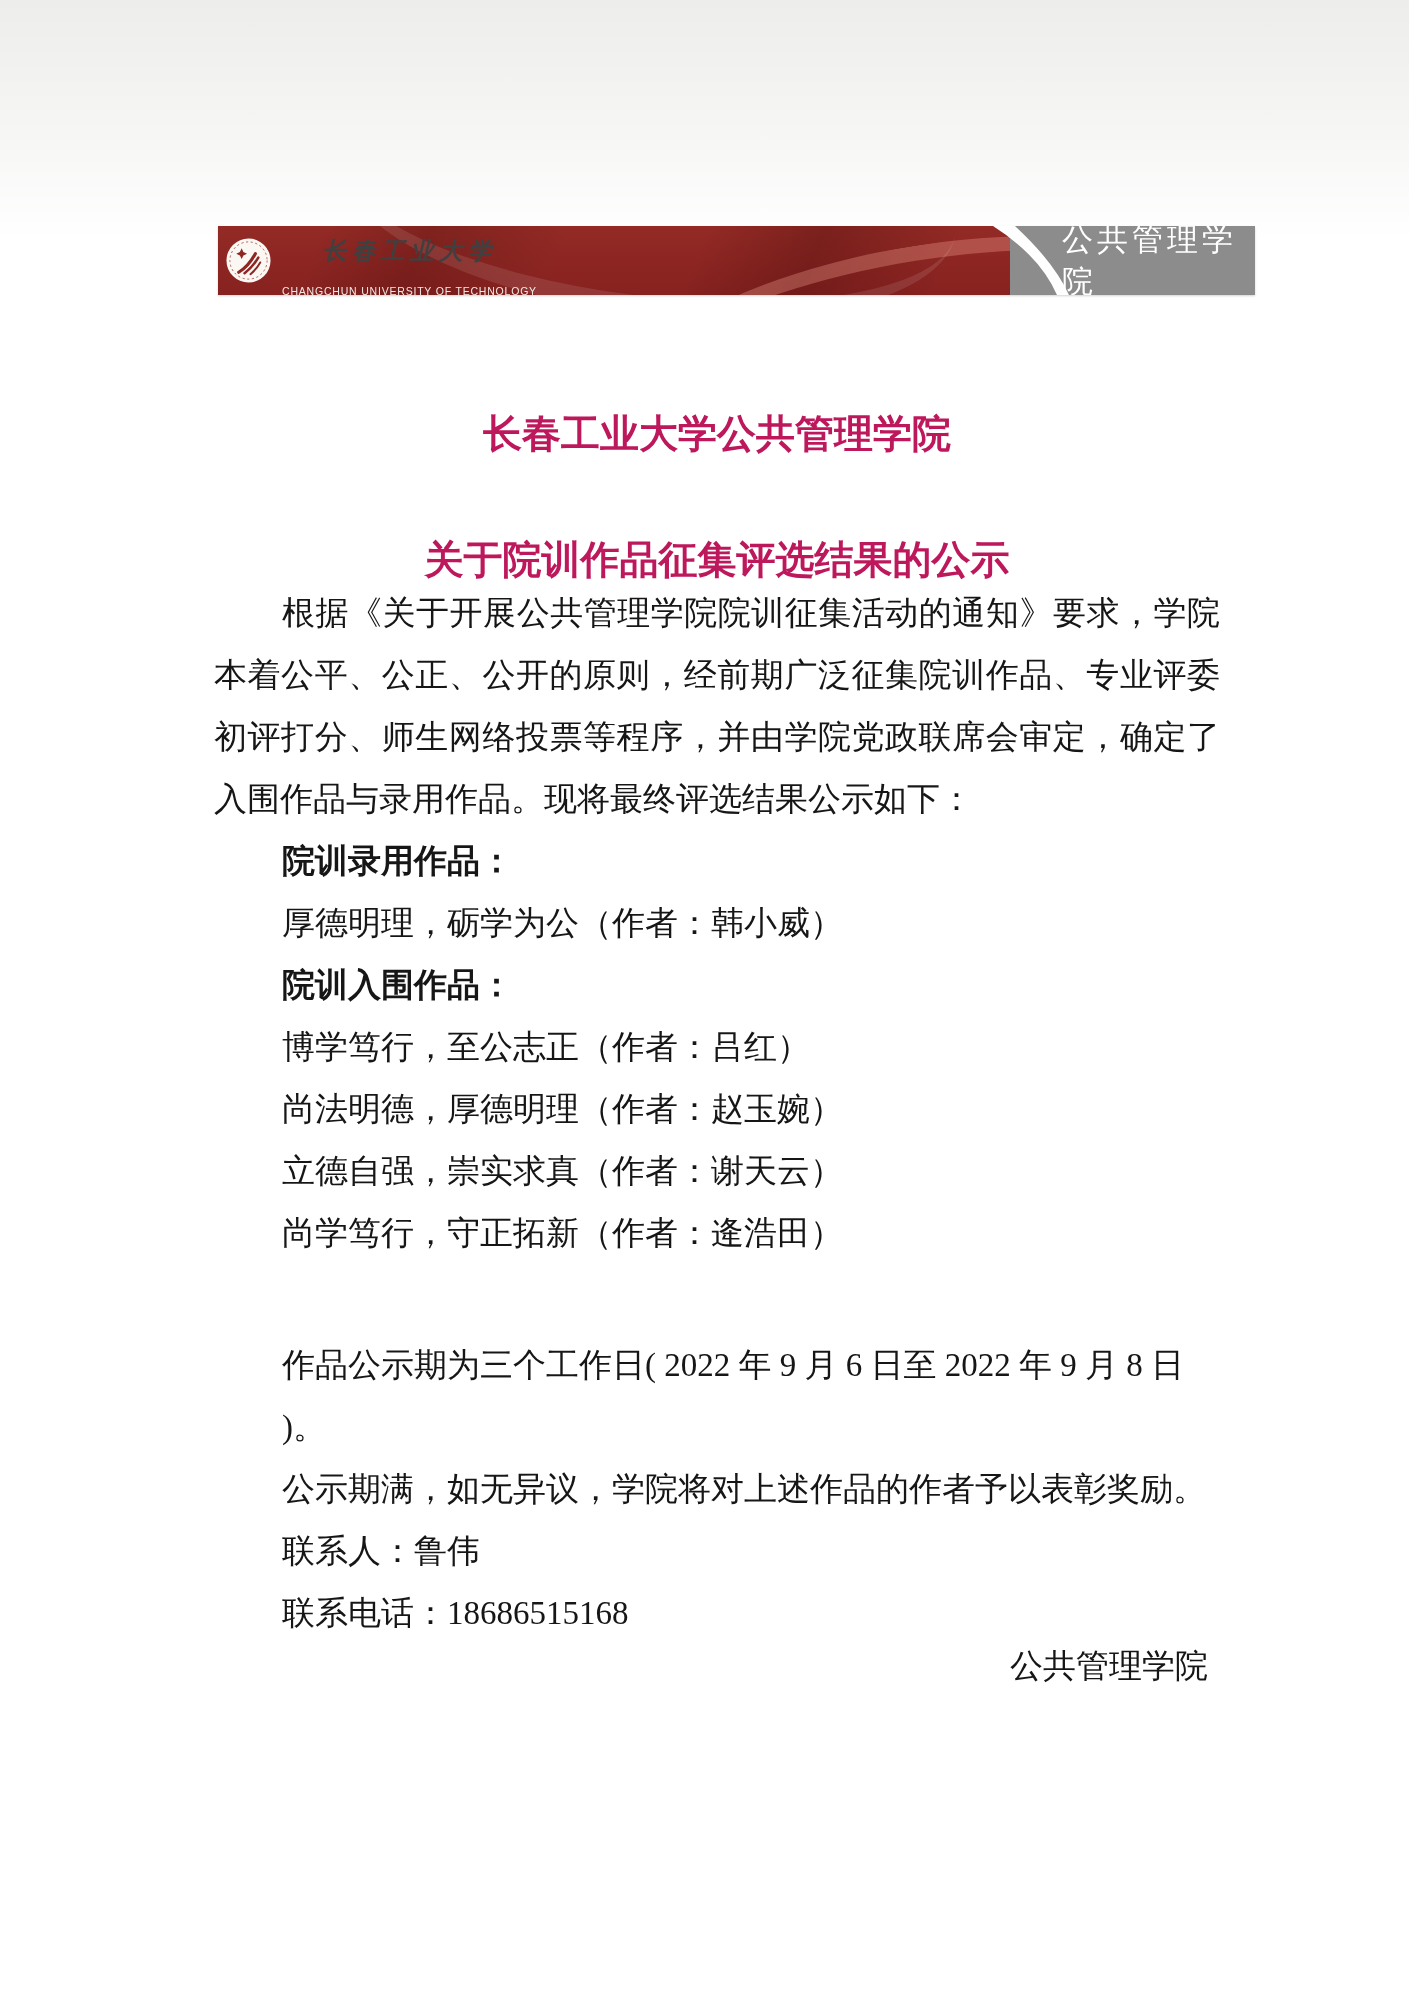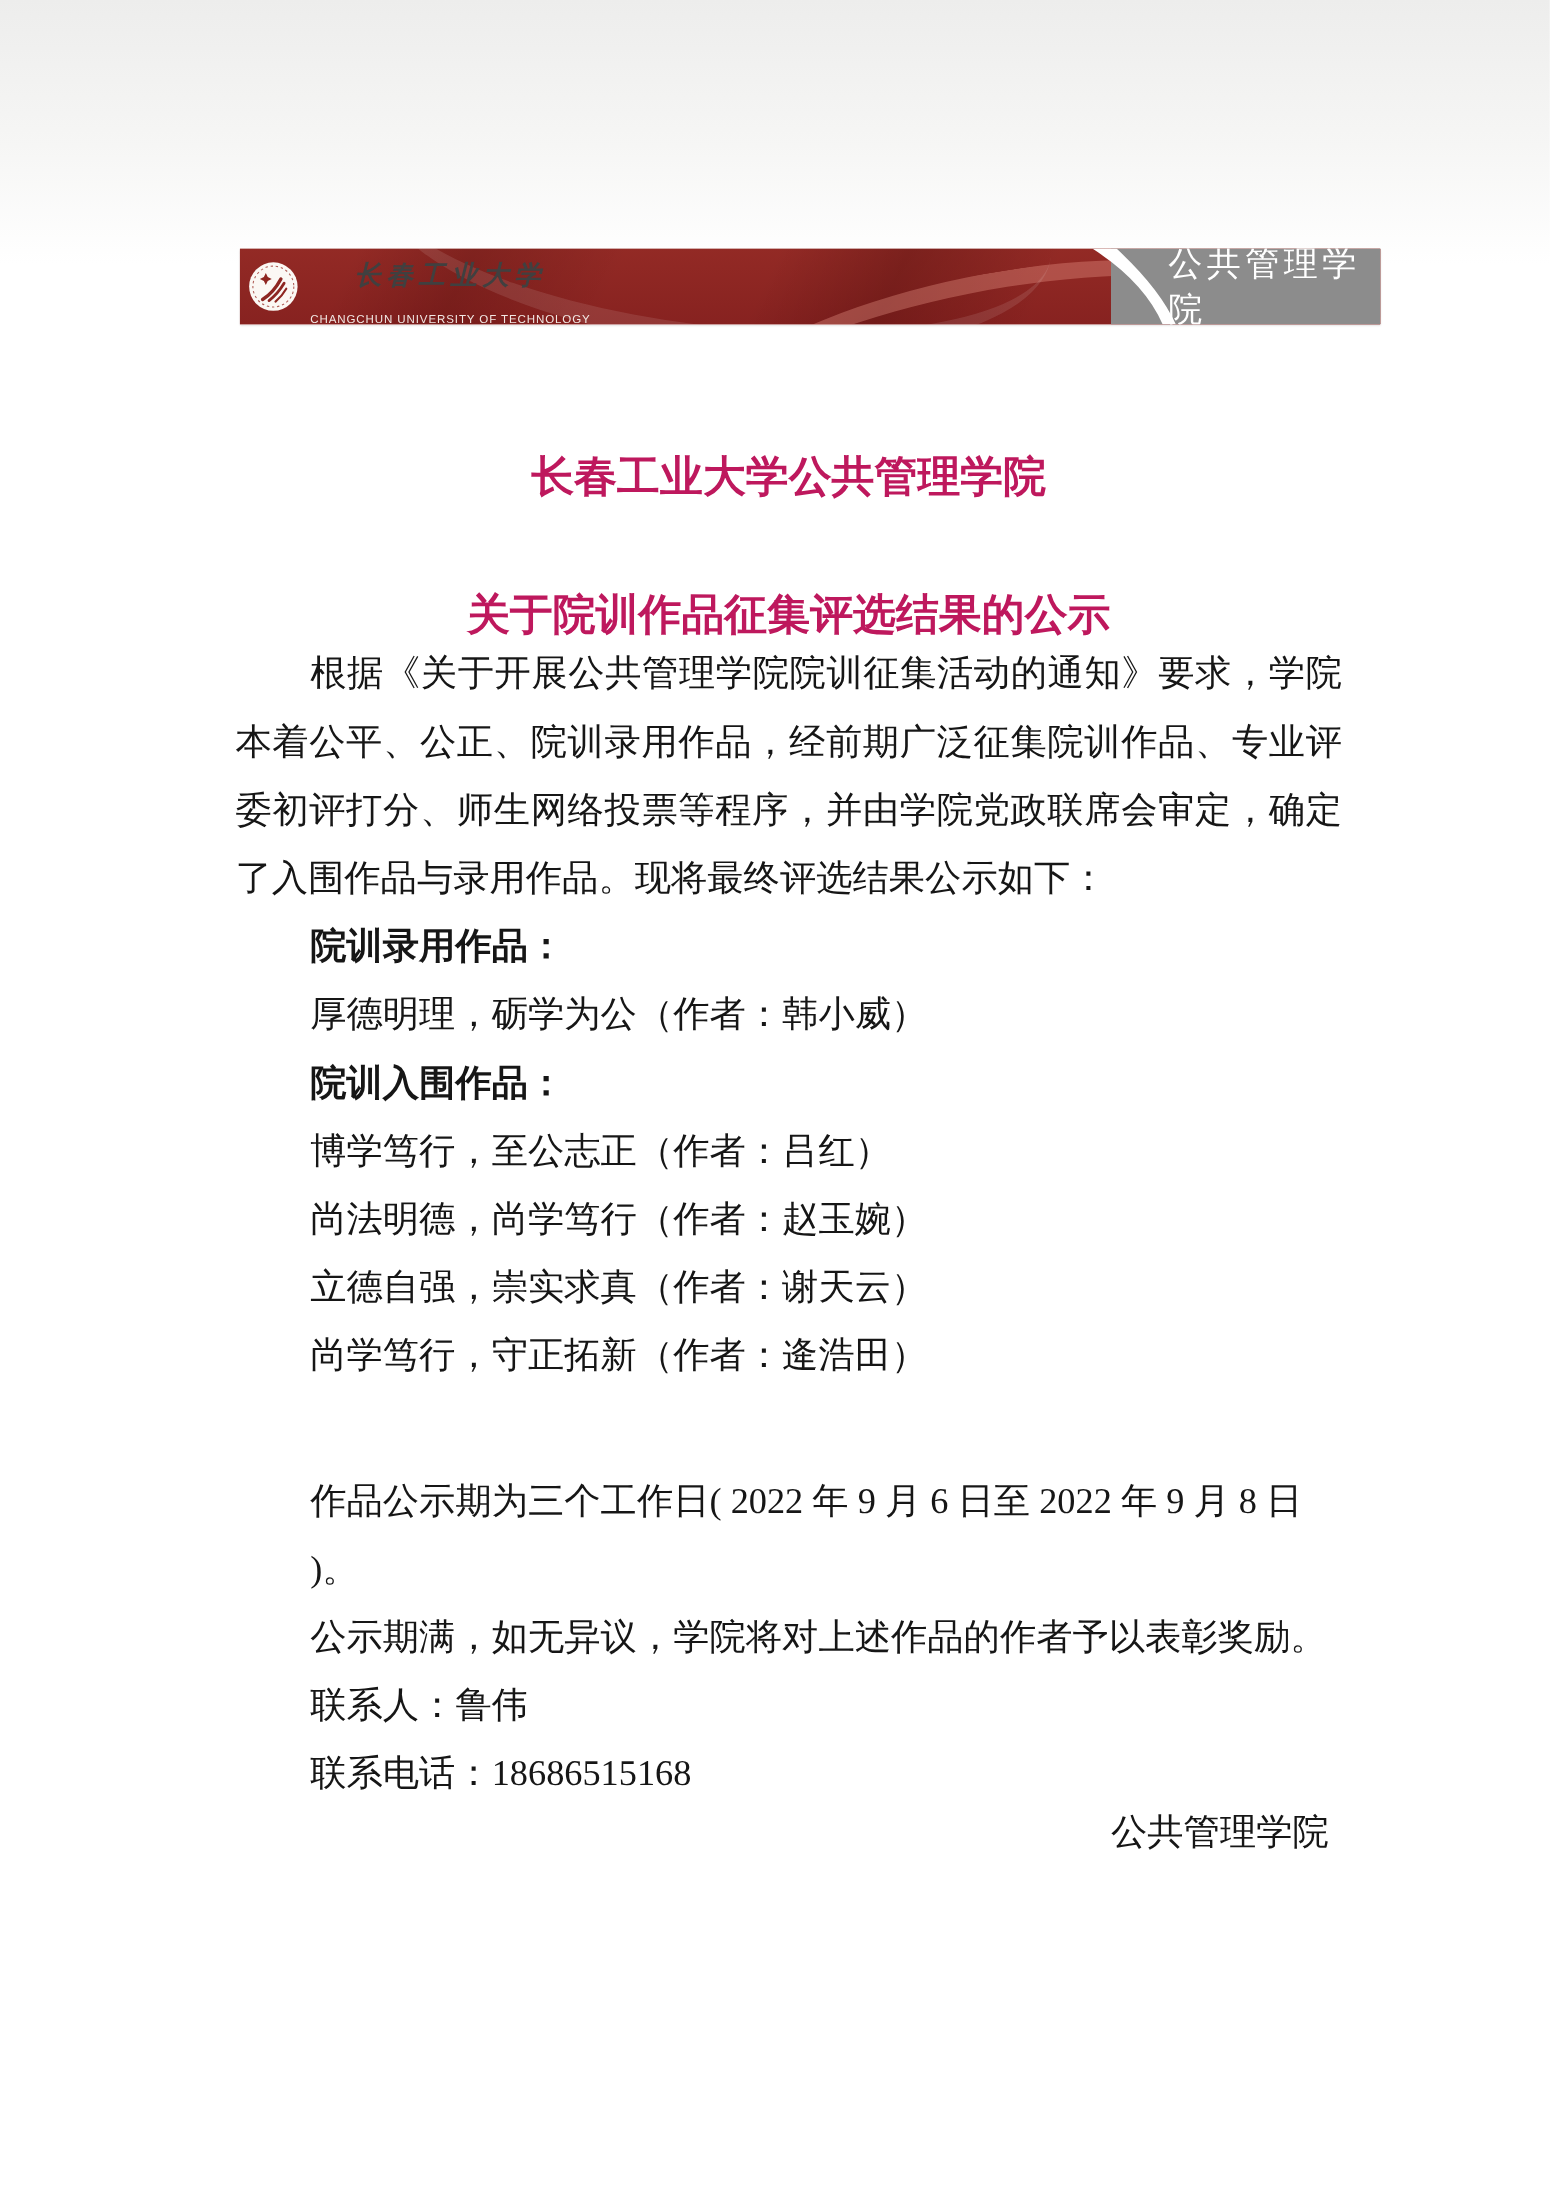--- a/index.html
+++ b/index.html
@@ -76,26 +76,26 @@
     <div class="uni">
       <div class="uni-cn">长春工业大学</div>
       <div class="uni-en">CHANGCHUN UNIVERSITY OF TECHNOLOGY</div>
     </div>
   </div>
 
   <h1 class="title-line title1">长春工业大学公共管理学院</h1>
   <h1 class="title-line title2">关于院训作品征集评选结果的公示</h1>
 
   <div class="doc">
-    <p class="intro">根据《关于开展公共管理学院院训征集活动的通知》要求，学院本着公平、公正、院训录用作品，经前期广泛征集院训作品、专业评委初评打分、师生网络投票等程序，并由学院党政联席会审定，确定了入围作品与录用作品。现将最终评选结果公示如下：</p>
+    <p class="intro">根据《关于开展公共管理学院院训征集活动的通知》要求，学院本着公平、公正、公开的原则，经前期广泛征集院训作品、专业评委初评打分、师生网络投票等程序，并由学院党政联席会审定，确定了入围作品与录用作品。现将最终评选结果公示如下：</p>
     <p class="heading">院训录用作品：</p>
     <p class="item">厚德明理，砺学为公（作者：韩小威）</p>
     <p class="heading">院训入围作品：</p>
     <p class="item">博学笃行，至公志正（作者：吕红）</p>
-    <p class="item">尚法明德，尚学笃行（作者：赵玉婉）</p>
+    <p class="item">尚法明德，厚德明理（作者：赵玉婉）</p>
     <p class="item">立德自强，崇实求真（作者：谢天云）</p>
     <p class="item">尚学笃行，守正拓新（作者：逄浩田）</p>
     <div class="notice">
       <p>作品公示期为三个工作日( 2022 年 9 月 6 日至 2022 年 9 月 8 日 )。</p>
       <p>公示期满，如无异议，学院将对上述作品的作者予以表彰奖励。</p>
       <p>联系人：鲁伟</p>
       <p>联系电话：18686515168</p>
     </div>
   </div>
 

